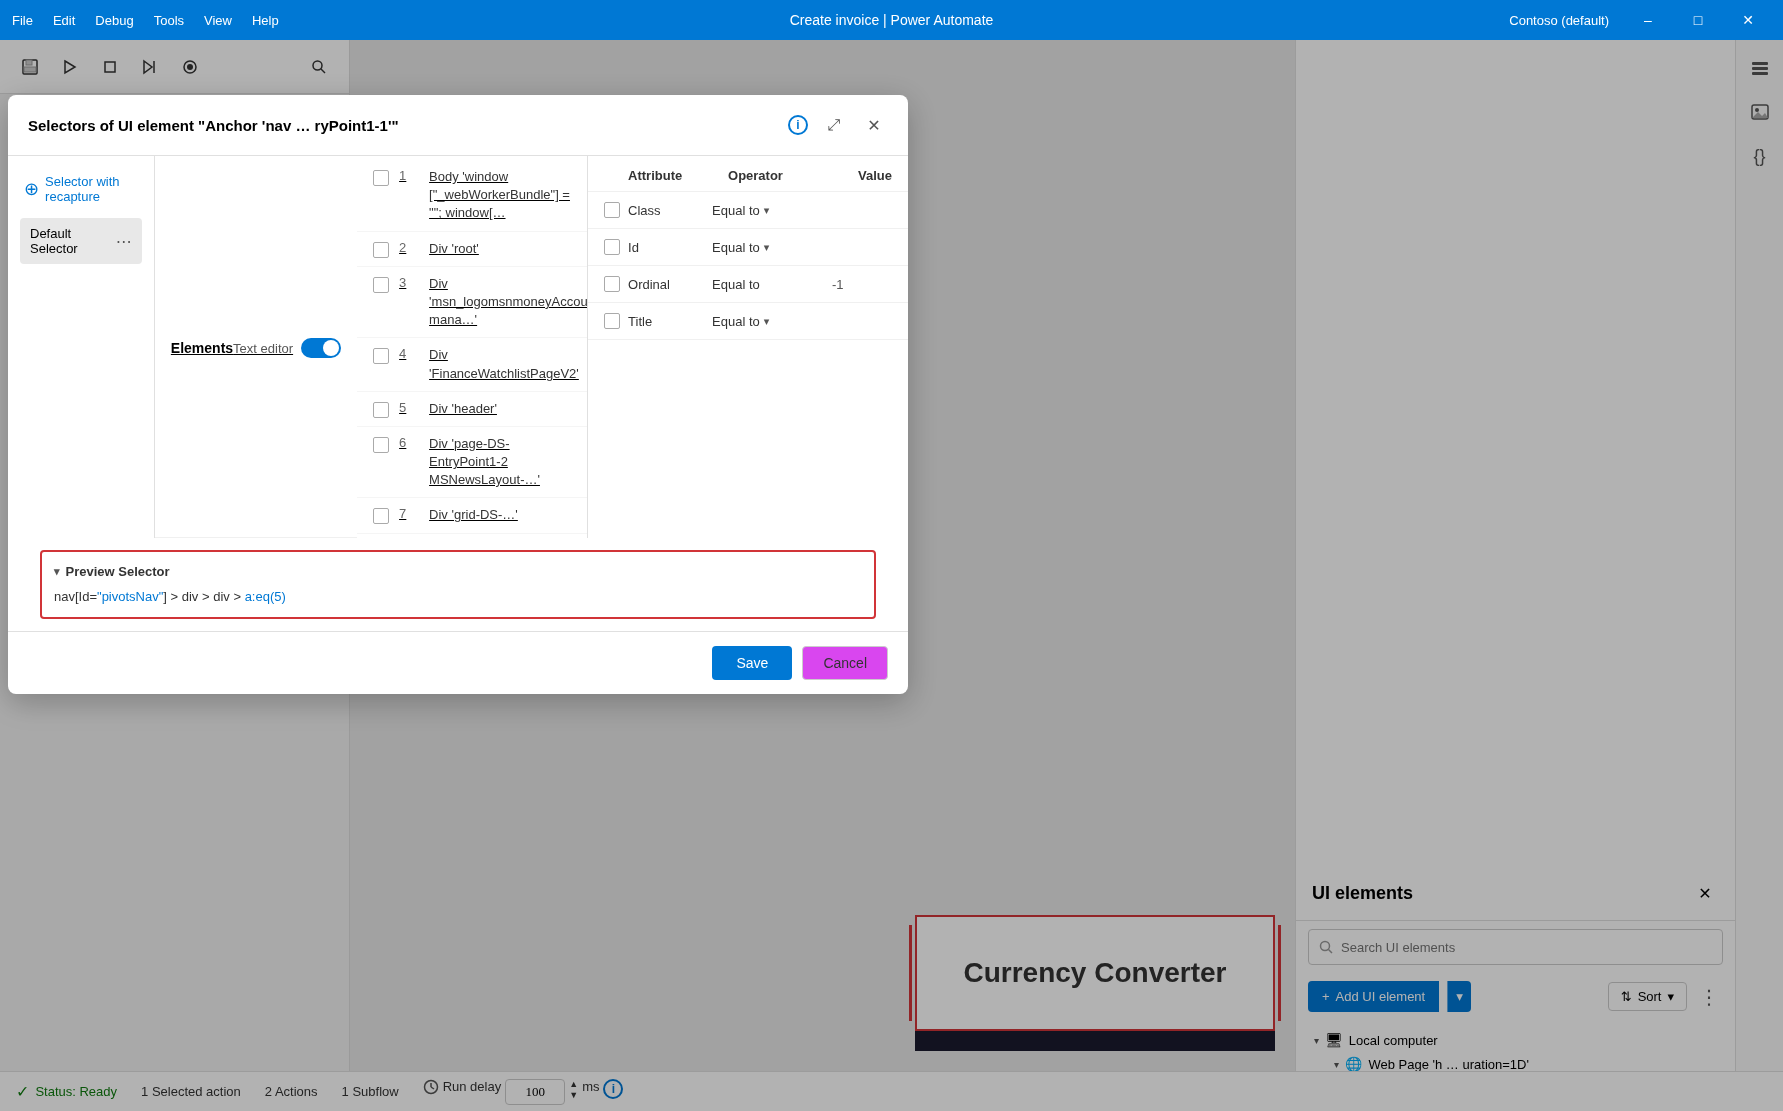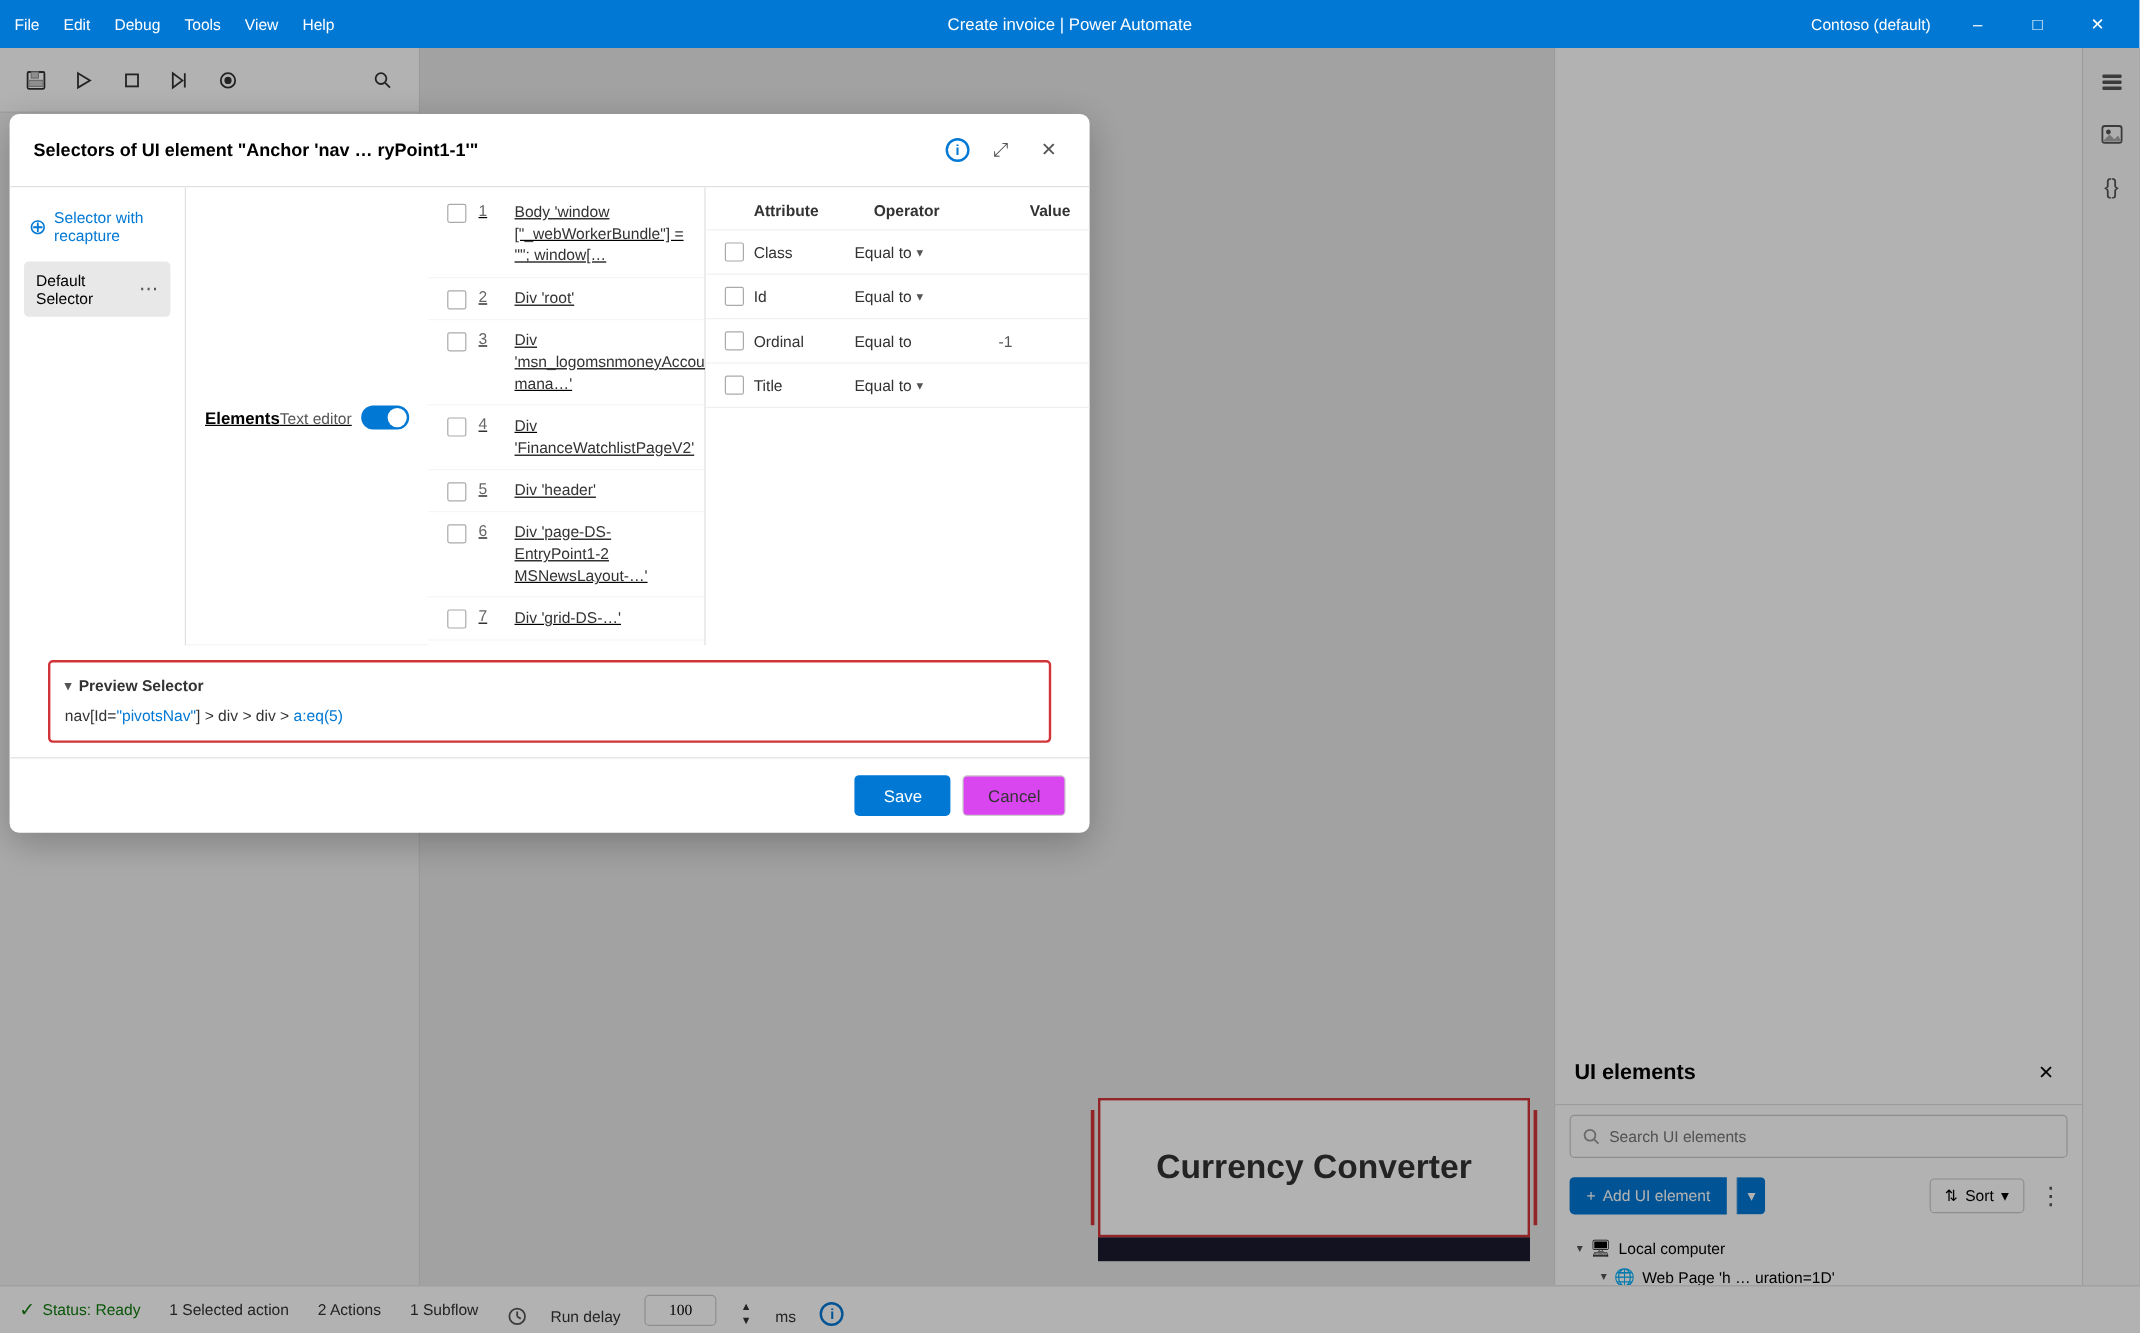--- a/index.html
+++ b/index.html
@@ -510,22 +510,22 @@
       gap: 8px;
       font-size: 13px;
       color: #333;
       cursor: pointer;
       border-top: 1px solid #e0e0e0;
     }
     .expand-icon { color: #555; font-size: 11px; }
 
     .run-delay-section {
       display: flex;
-      align-items: flex-end;
-      gap: 20px;
+      align-items: flex-start;
+      gap: 4px;
       font-size: 13px;
     }
     .delay-input {
       width: 60px;
       border: 1px solid #ccc;
       border-radius: 4px;
       padding: 4px 8px;
       font-size: 13px;
       text-align: center;
       font-family: Liberation Serif, serif;

